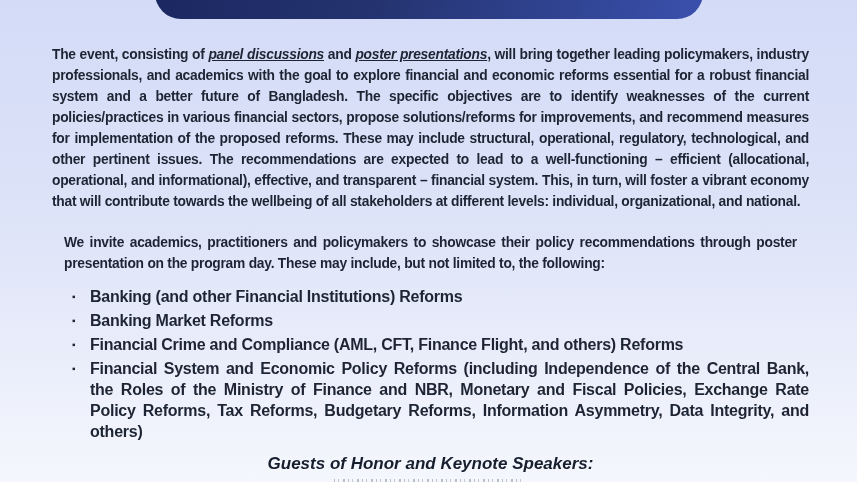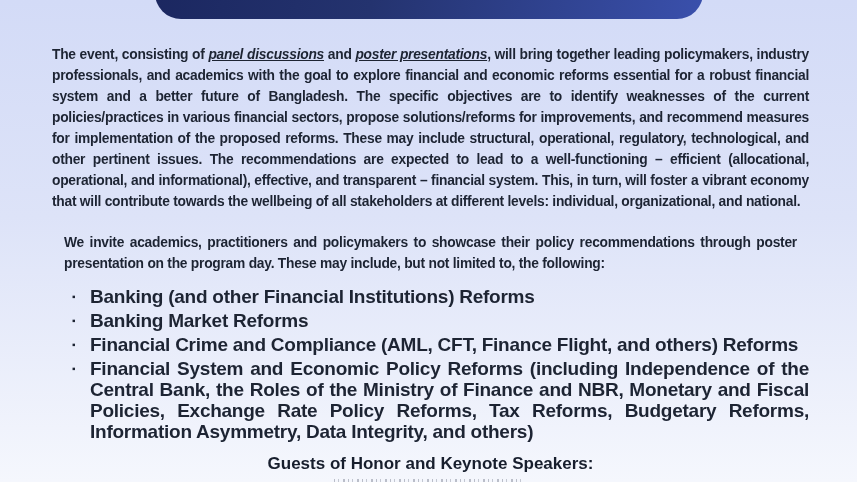--- a/index.html
+++ b/index.html
@@ -58,31 +58,32 @@
   .bullet-marker {
     flex: 0 0 18px;
     margin-left: 20px;
     font-size: 10px;
     line-height: 21px;
     text-align: left;
     font-weight: bold;
   }
   .topic-text {
     flex: 1 1 auto;
-    font-size: 19px;
+    font-size: 16px;
     line-height: 21px;
     font-weight: bold;
     letter-spacing: -0.25px;
     text-align: justify;
   }
   .guests-heading {
     margin: 11px 0 0 0;
     text-align: center;
     font-size: 17px;
     line-height: 22px;
+    font-style: italic;
     font-weight: bold;
     color: #171e2d;
   }
   .bottom-cutoff {
     position: absolute;
     bottom: 0;
     left: 50%;
     transform: translateX(-50%);
     width: 190px;
     height: 3px;

